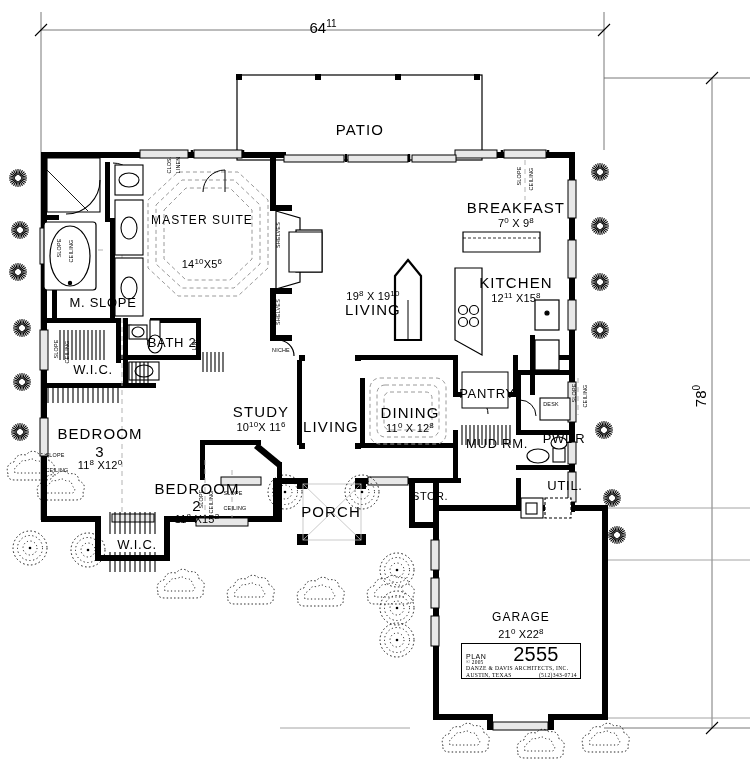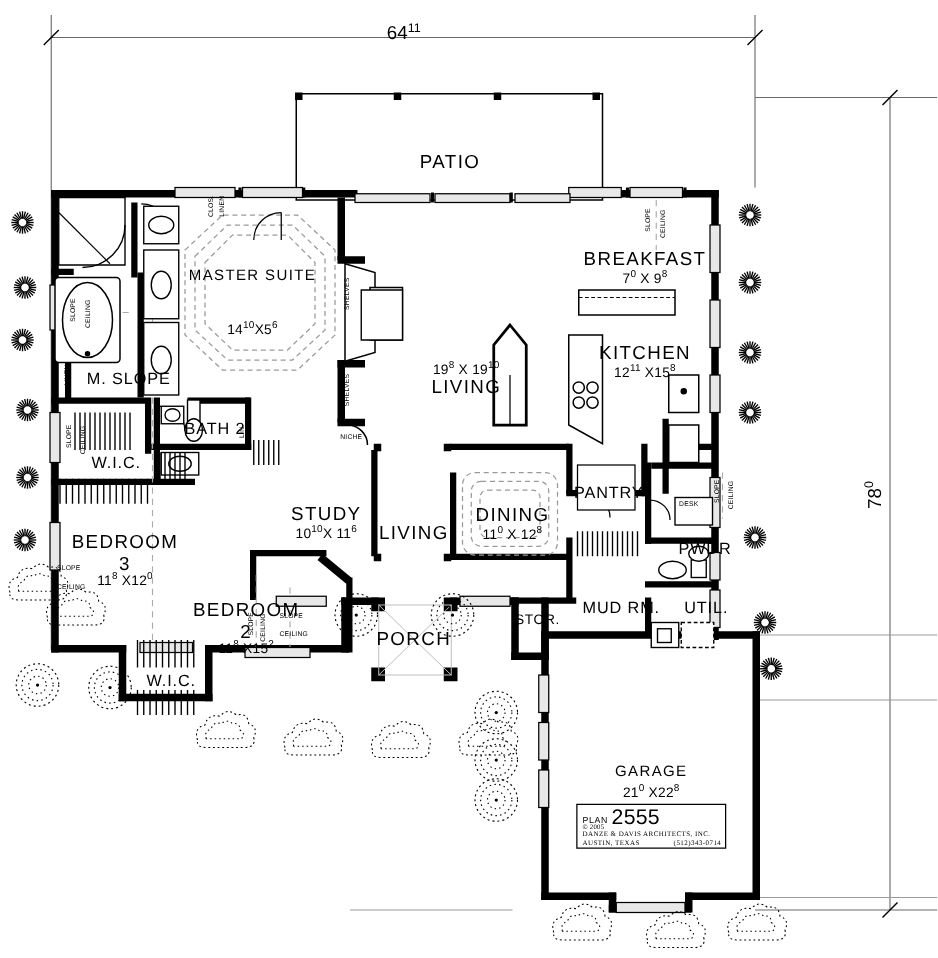--- a/index.html
+++ b/index.html
@@ -82,24 +82,25 @@
     padding: 2px 3px 1px 4px;
   }
   .tb-row1 { display: flex; align-items: flex-end; gap: 3px; height: 15px; }
   .tb-plan {
     font-size: 7px;
     letter-spacing: .5px;
     font-family: "Liberation Sans", sans-serif;
     padding-bottom: 1px;
   }
   .tb-num {
-    font-size: 17px;
+    font-size: 20px;
     line-height: 14px;
     letter-spacing: .2px;
     font-family: "Liberation Sans", sans-serif;
+    margin-left: 24px;
   }
   .tb-copy {
     font-size: 5.4px;
     margin-top: -2px;
     letter-spacing: .2px;
     font-family: "Liberation Serif", serif;
   }
   .tb-firm, .tb-city {
     font-size: 5.6px;
     font-family: "Liberation Serif", serif;
@@ -634,21 +635,21 @@
   <div class="lbl room-name big" style="left:521px; top:617px;">GARAGE</div>
   <div class="lbl room-dim" style="left:521px; top:635px;">
     <span>21</span><sup>0</sup> X<span>22</span><sup>8</sup>
   </div>
 
   <div class="lbl room-name sm" style="left:103px; top:303px;">M. SLOPE</div>
   <div class="lbl room-name sm" style="left:172px; top:343px;">BATH 2</div>
   <div class="lbl room-name sm" style="left:93px; top:370px;">W.I.C.</div>
   <div class="lbl room-name sm" style="left:137px; top:545px;">W.I.C.</div>
   <div class="lbl room-name sm" style="left:487px; top:394px;">PANTRY</div>
-  <div class="lbl room-name sm" style="left:497px; top:486px;text-align:right;">MUD RM.</div>
+  <div class="lbl room-name sm" style="left:497px; top:444px;text-align:right;">MUD RM.</div>
   <div class="lbl room-name sm" style="left:564px; top:439px;">PWDR</div>
   <div class="lbl room-name sm" style="left:565px; top:486px;">UTIL.</div>
   <div class="lbl room-name xs" style="left:430px; top:497px;">STOR.</div>
 
   <div class="tiny rot90" style="left:278px; top:235px;">SHELVES</div>
   <div class="tiny rot90" style="left:278px; top:312px;">SHELVES</div>
   <div class="tiny" style="left:281px; top:350px;">NICHE</div>
   <div class="tiny rot90" style="left:54px; top:300px;">LINEN</div>
   <div class="tiny rot90" style="left:178px; top:165px;">LINEN</div>
   <div class="tiny rot90" style="left:169px; top:165px;">CLOS.</div>

